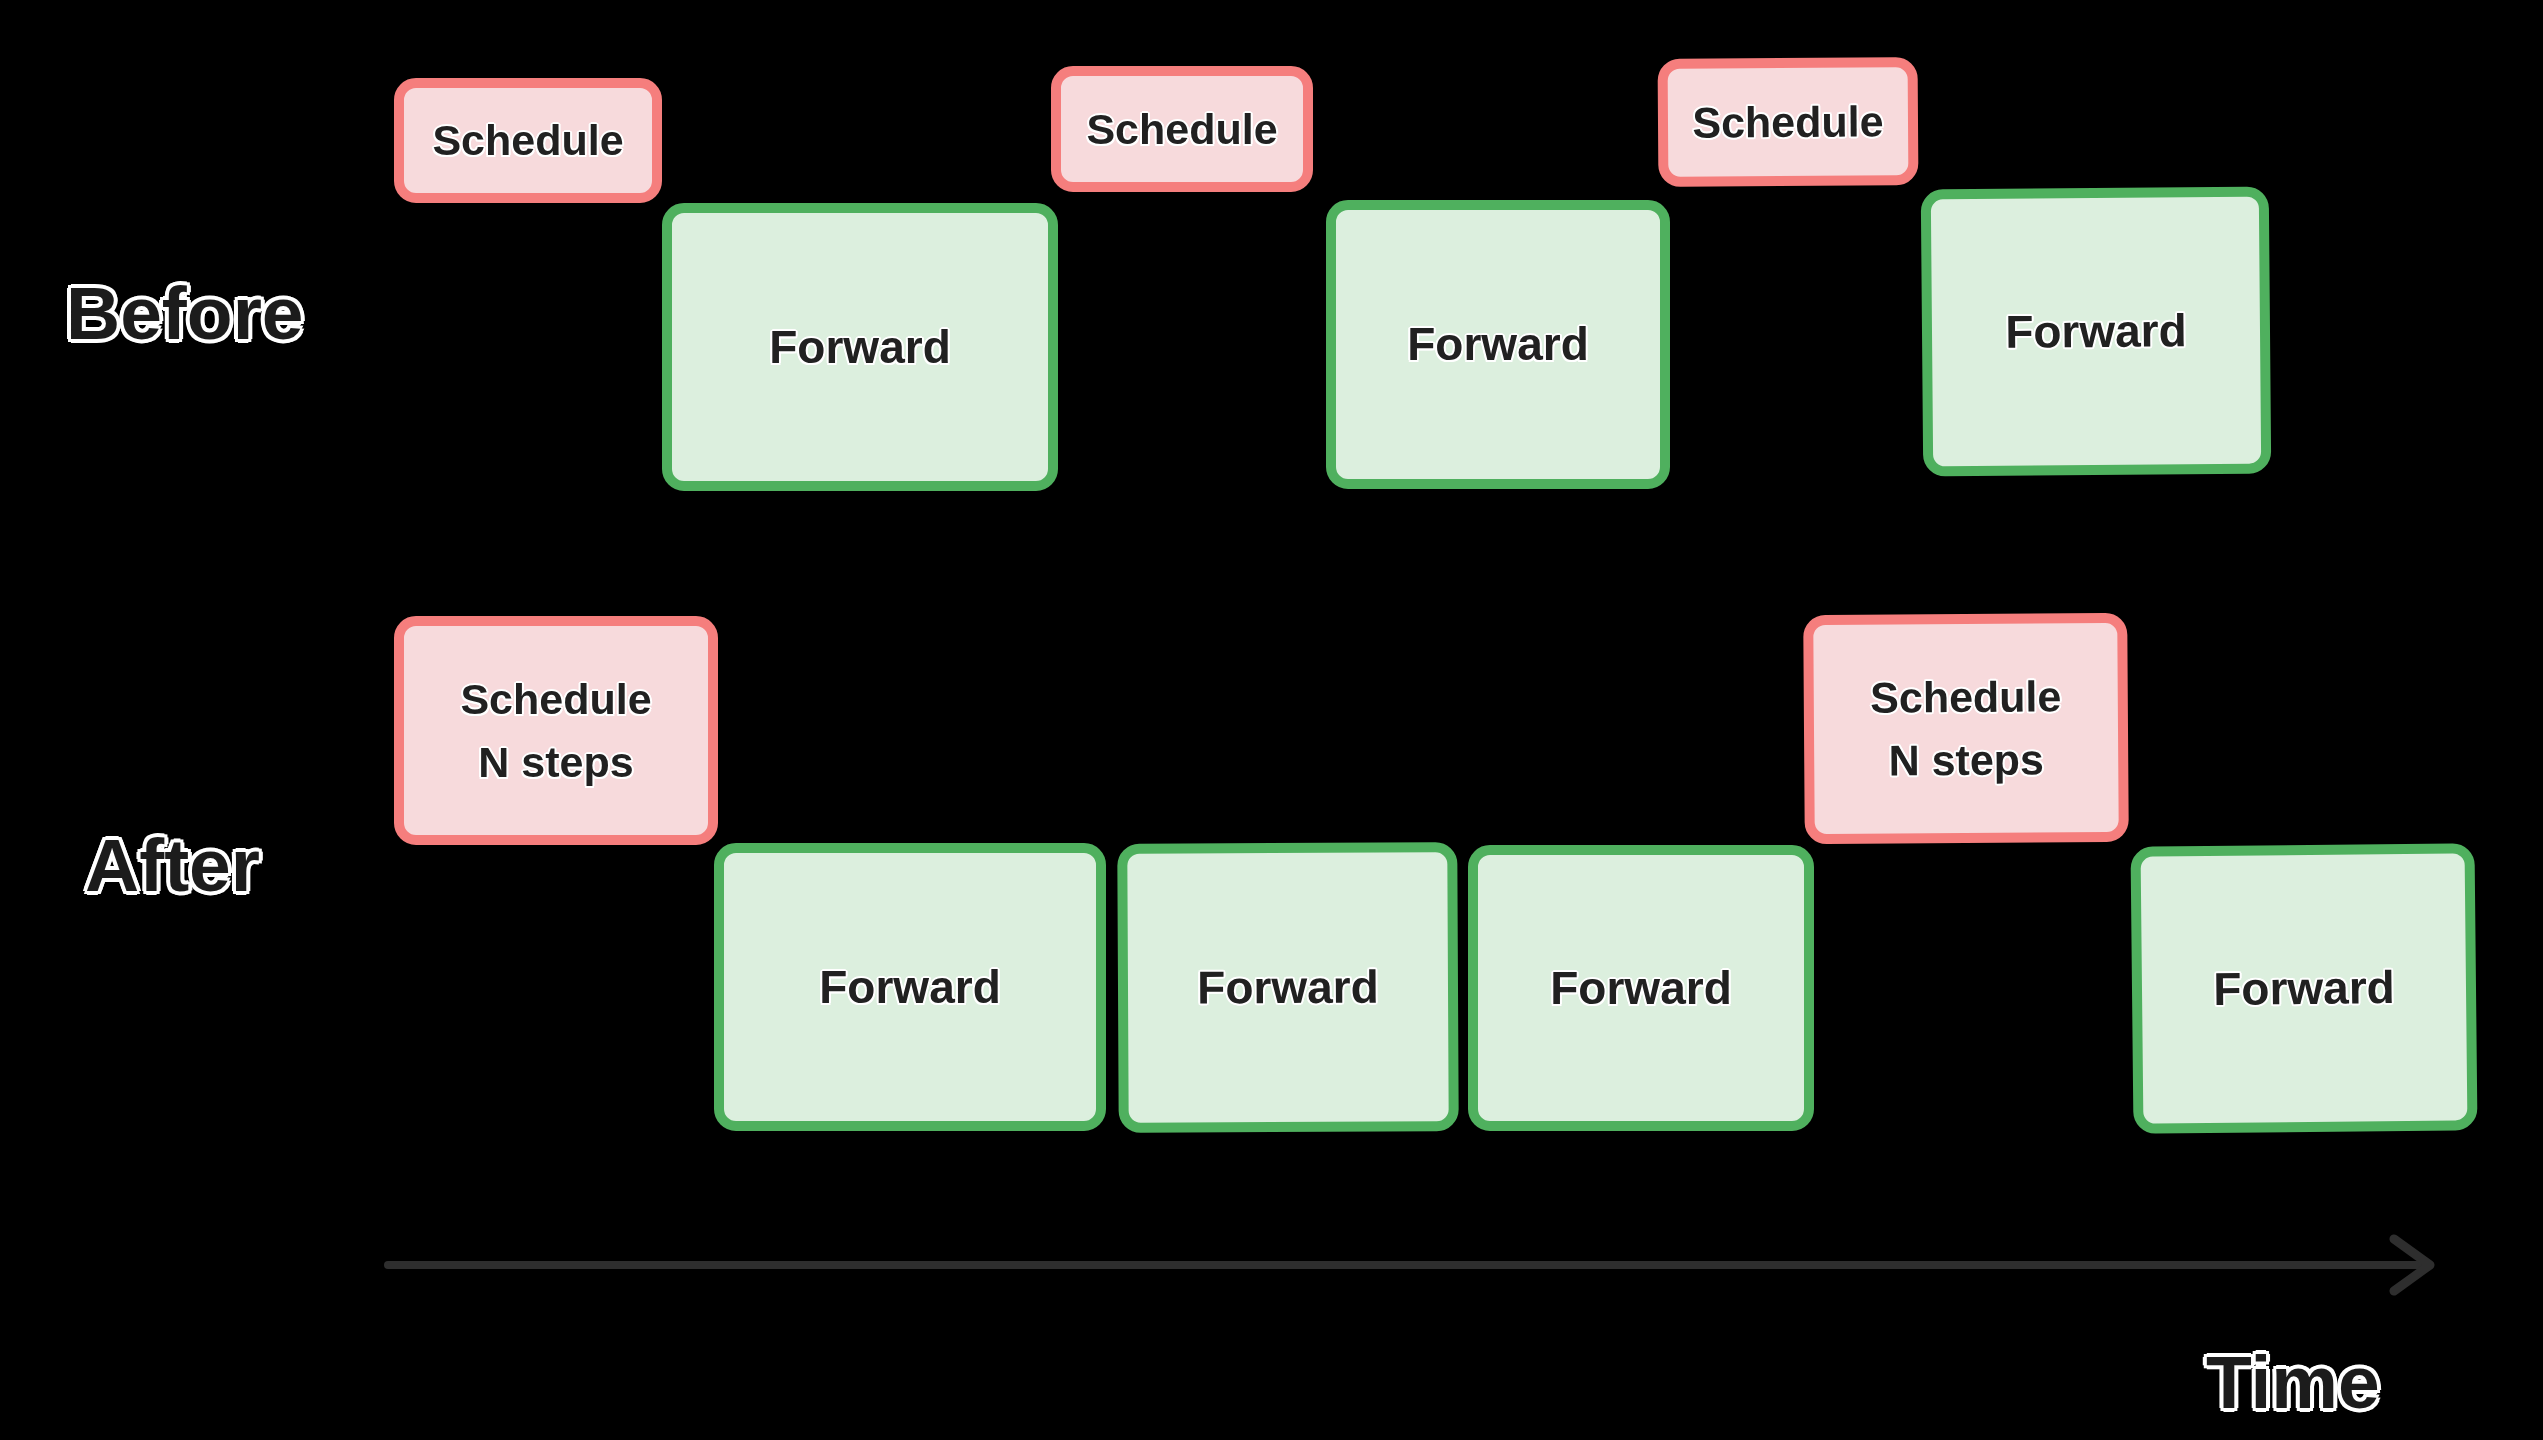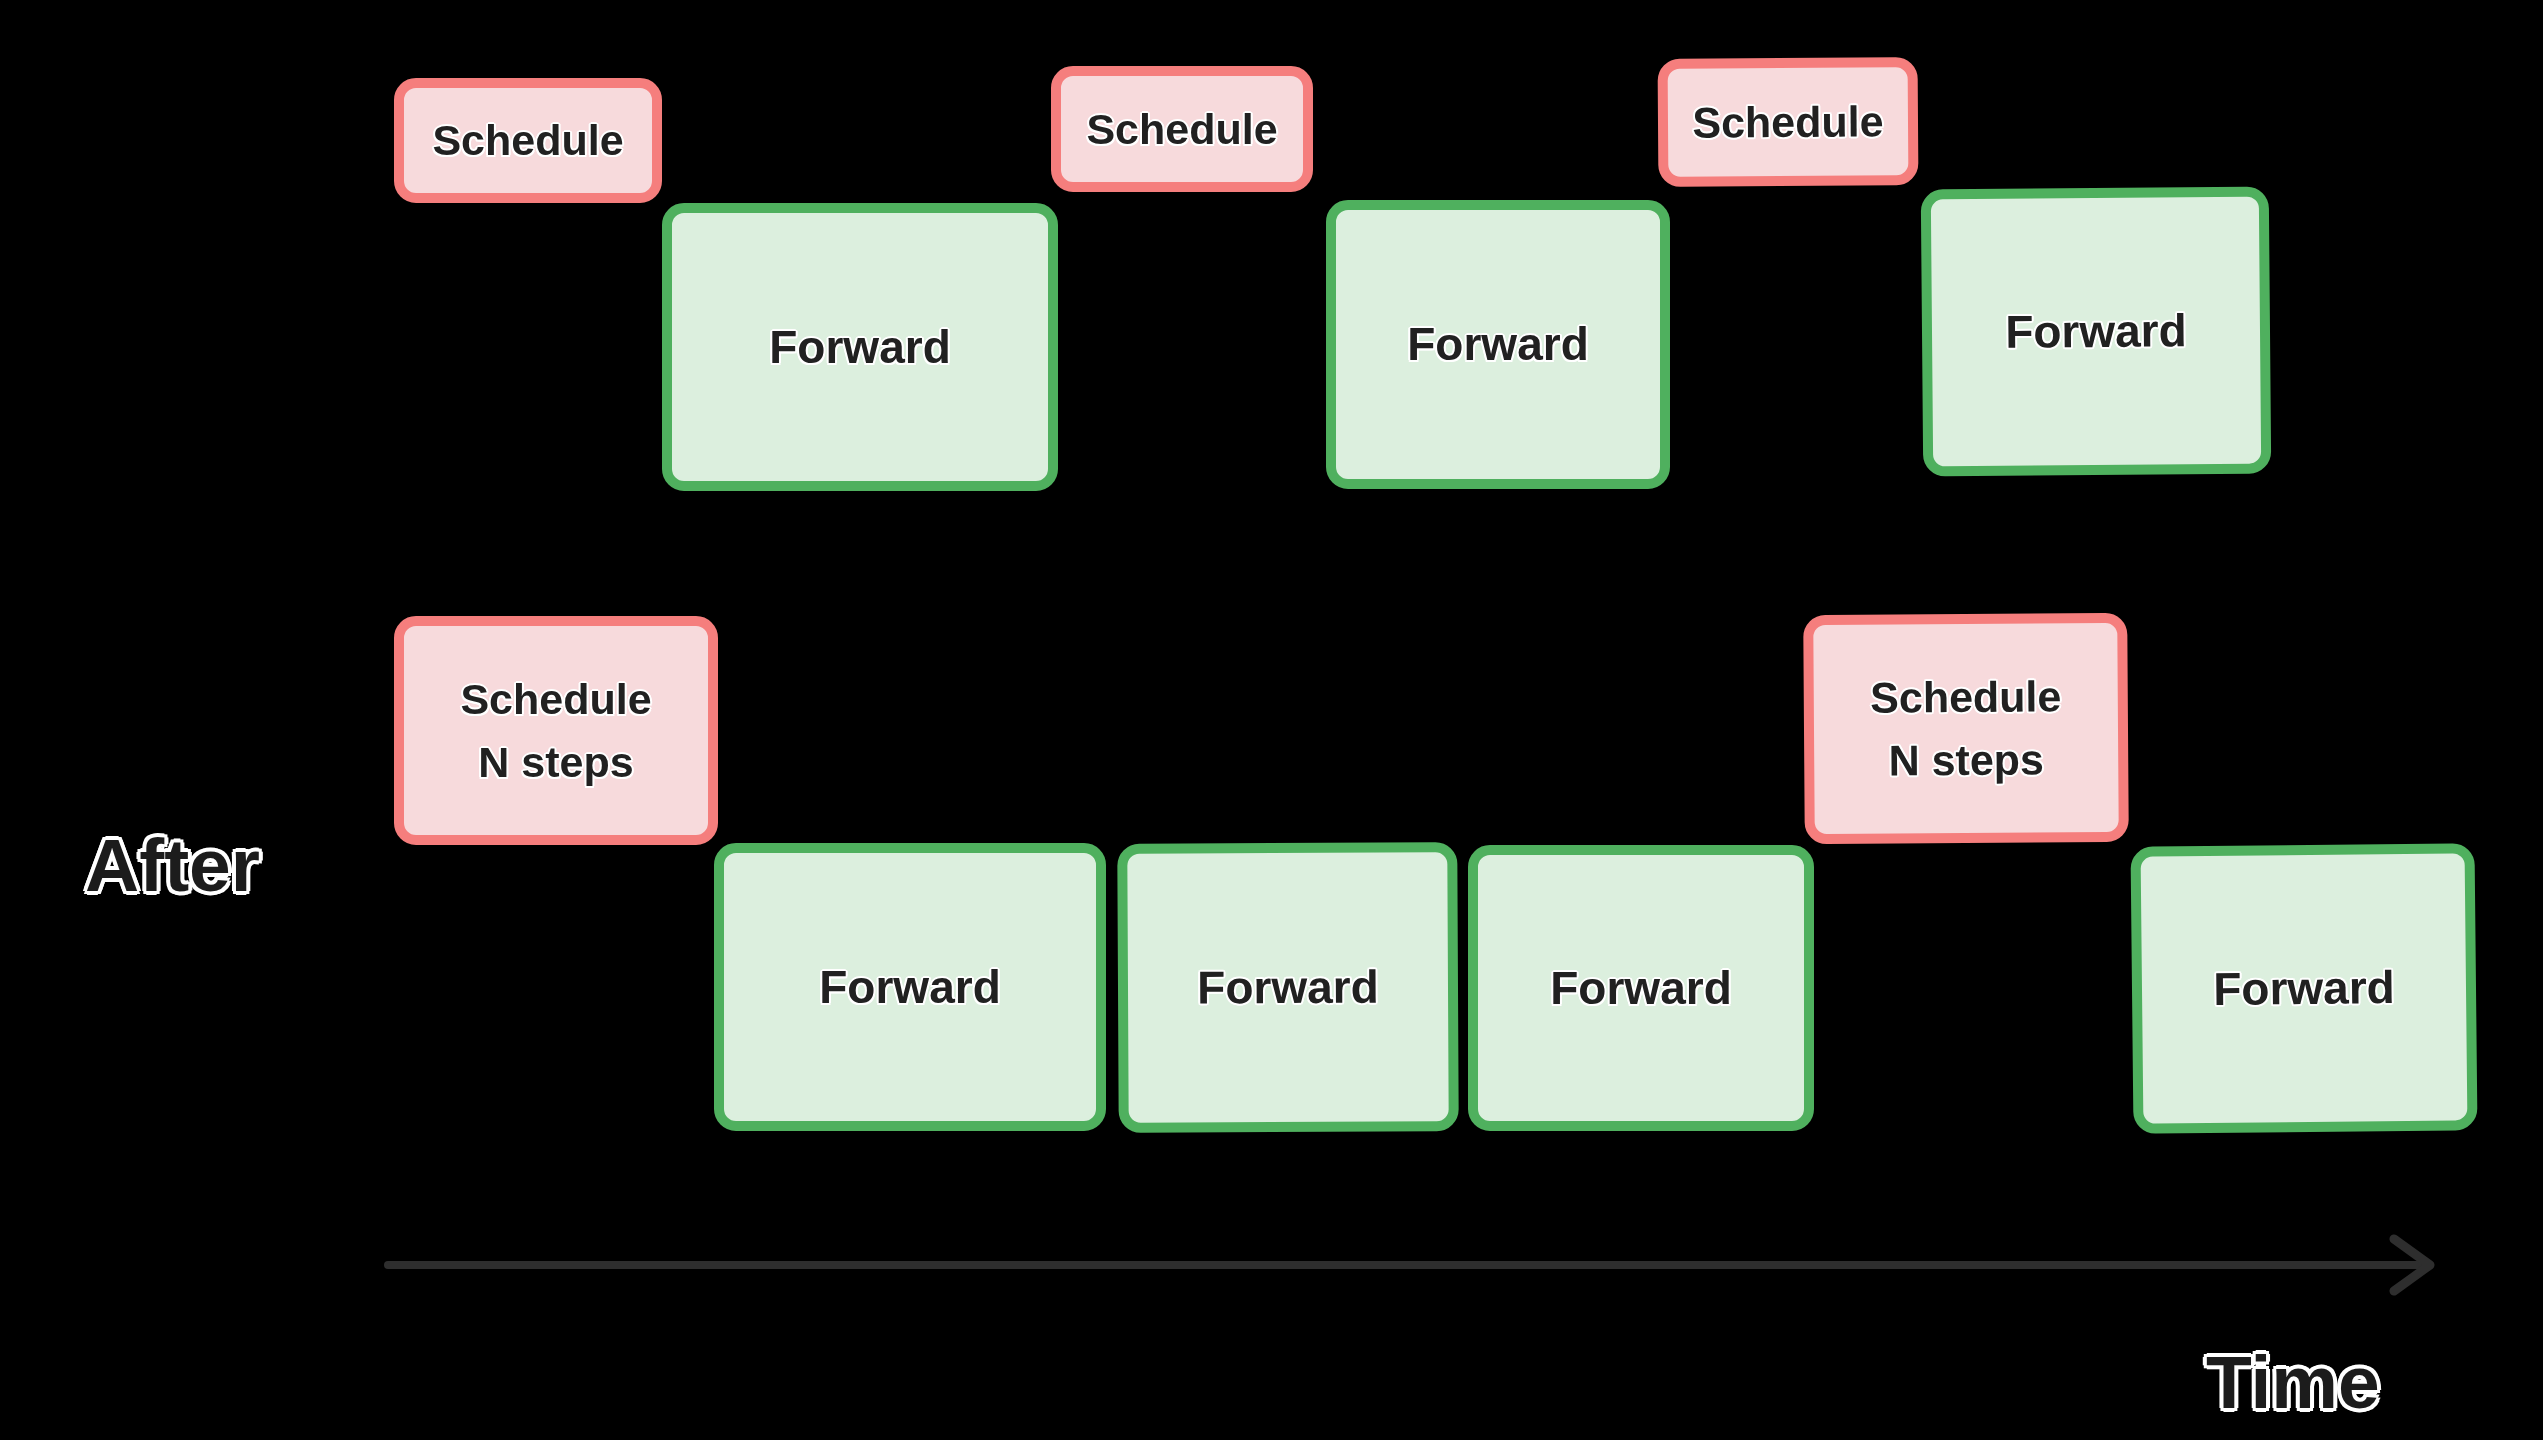--- a/index.html
+++ b/index.html
@@ -99,20 +99,21 @@
     top: 1227px;
     width: 2070px;
     height: 76px;
   }
 </style>
 </head>
 <body>
 
 <div class="canvas">
 
+  <div class="big-label" id="label-before">Before</div>
   <div class="big-label" id="label-after">After</div>
 
   <div class="box schedule" id="b-sched-1">
     <span class="box-label">Schedule</span>
   </div>
   <div class="box forward" id="b-fwd-1">
     <span class="box-label">Forward</span>
   </div>
   <div class="box schedule" id="b-sched-2">
     <span class="box-label">Schedule</span>

